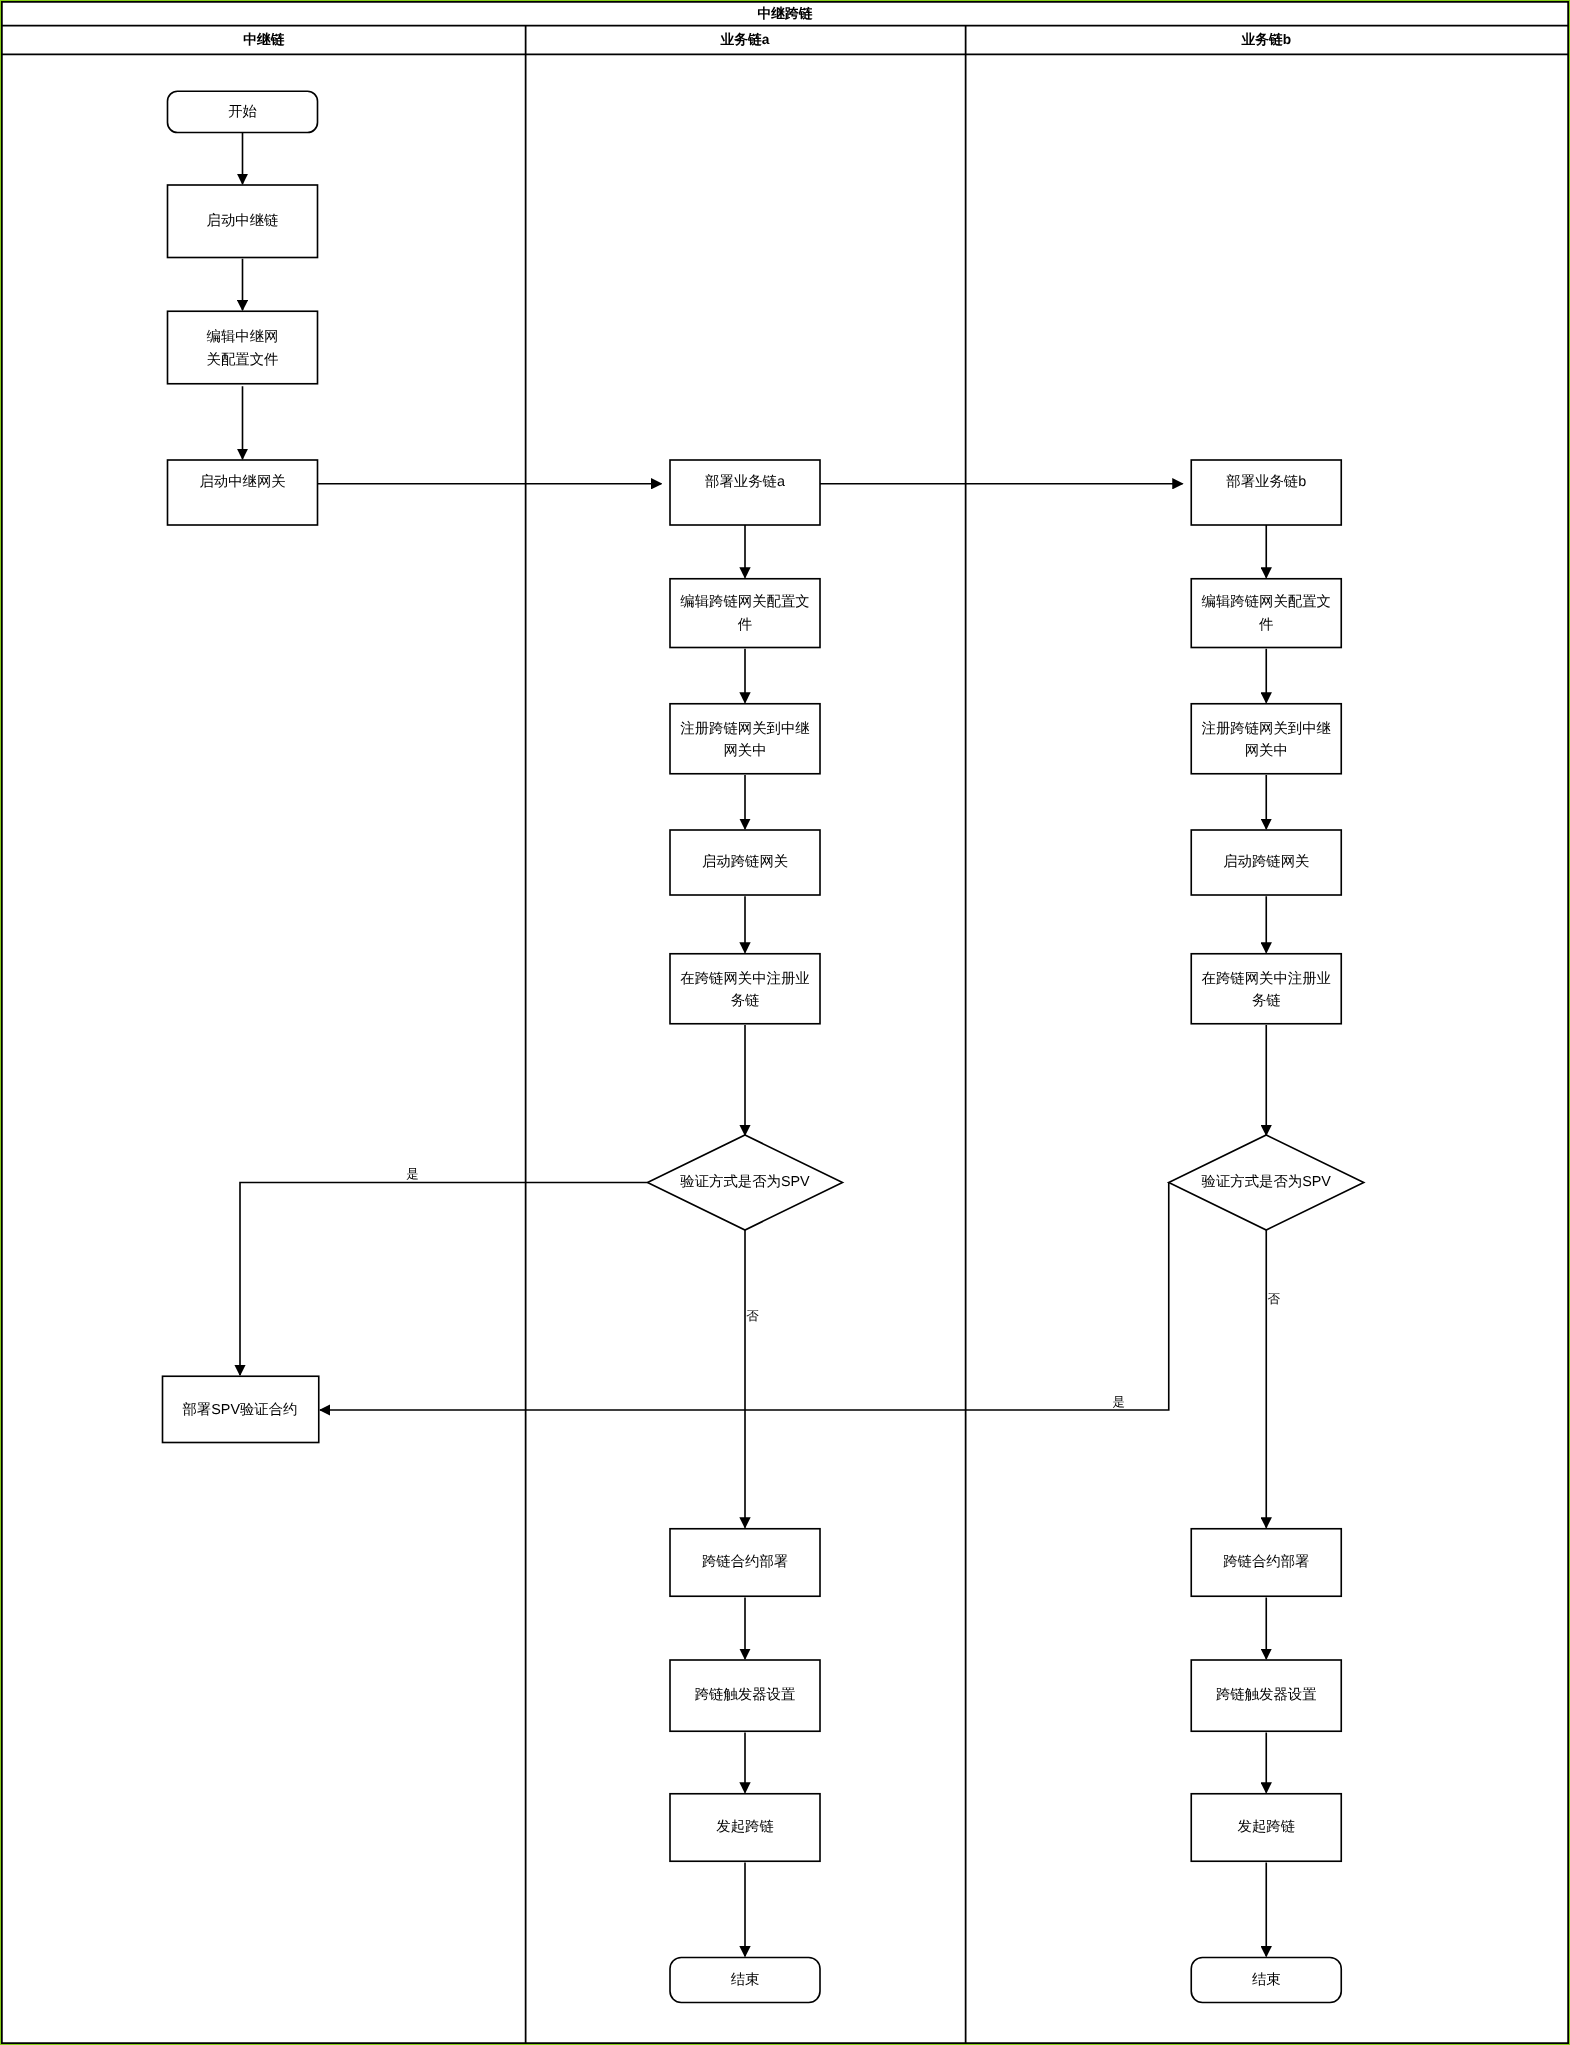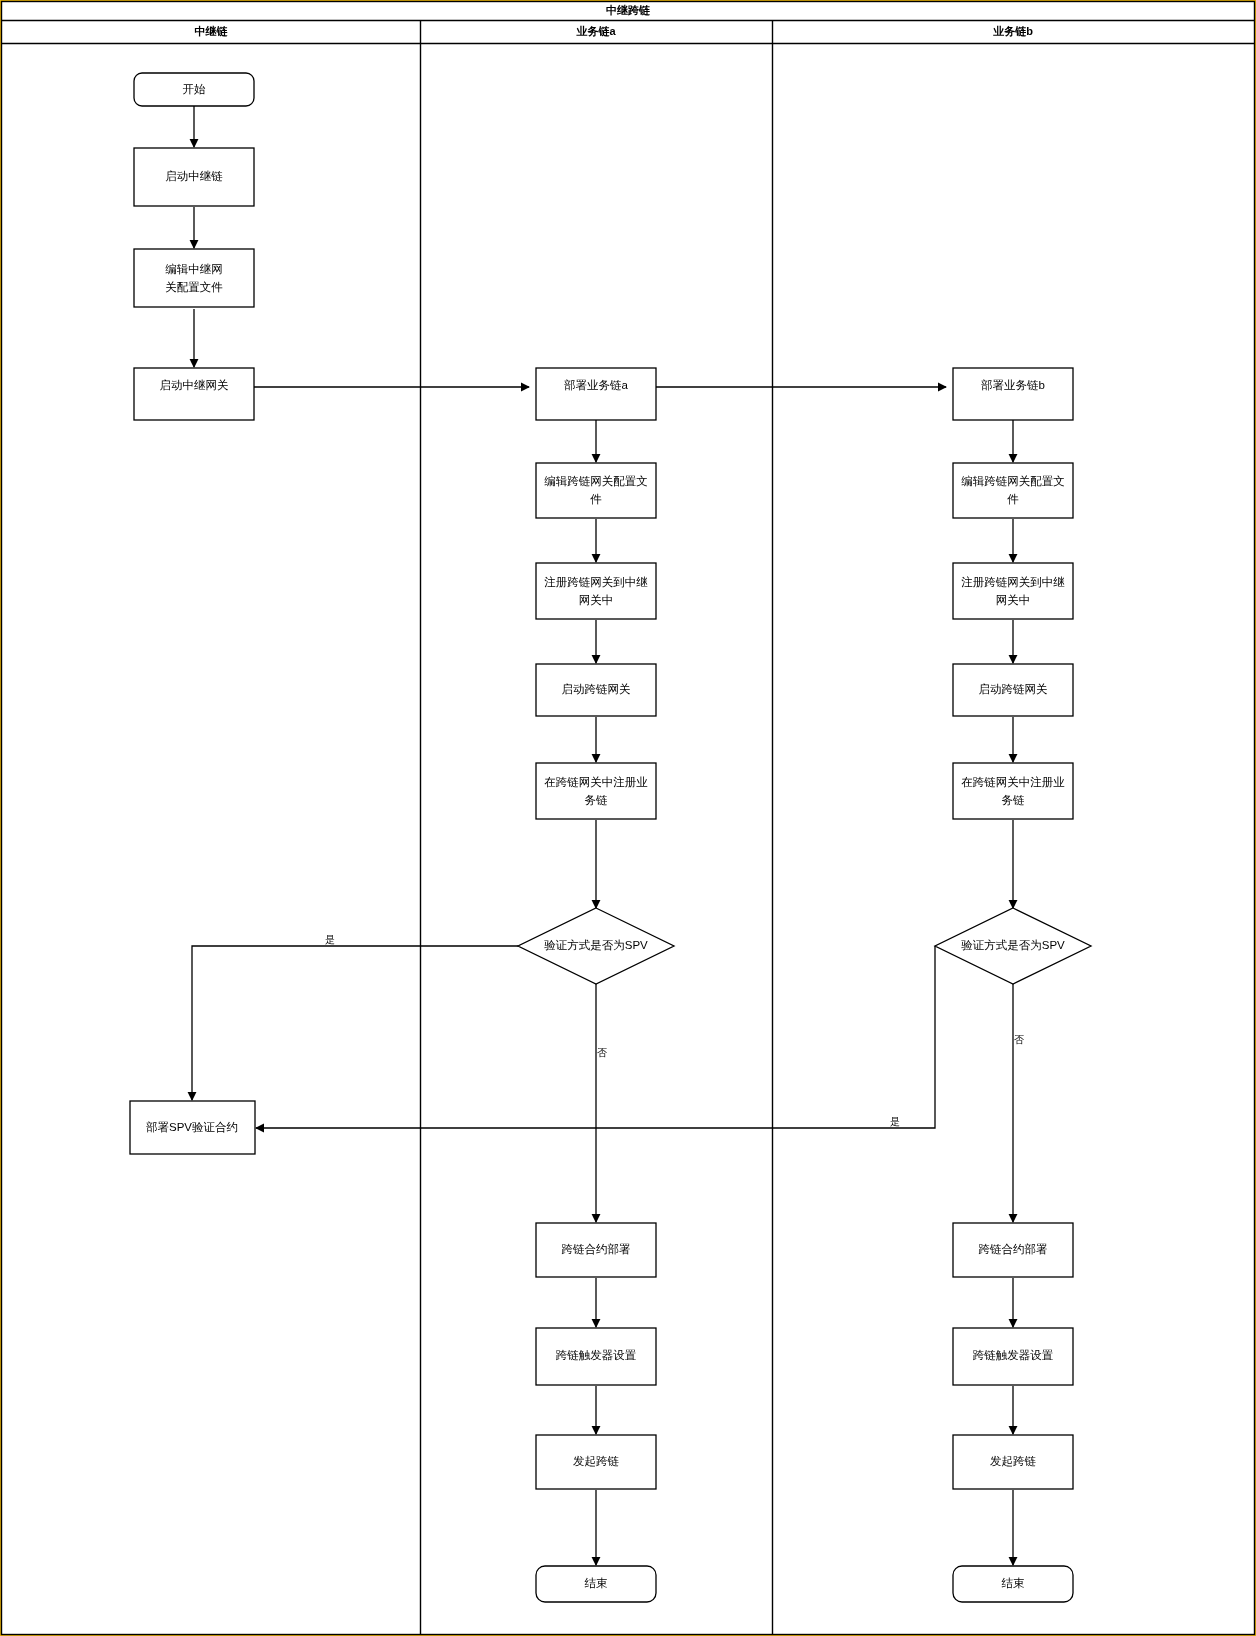--- a/index.html
+++ b/index.html
@@ -8,21 +8,21 @@
     background: #ffffff;
   }
   body {
     font-family: "Liberation Sans", "DejaVu Sans", sans-serif;
     color: #000000;
   }
   #canvas {
     position: relative;
     width: 1256px;
     height: 1636px;
-    background: #eab308;
+    background: #84cc16;
     overflow: hidden;
   }
   svg#diagram {
     position: absolute;
     left: 0;
     top: 0;
     width: 1256px;
     height: 1636px;
   }
   .pool-title-text {

